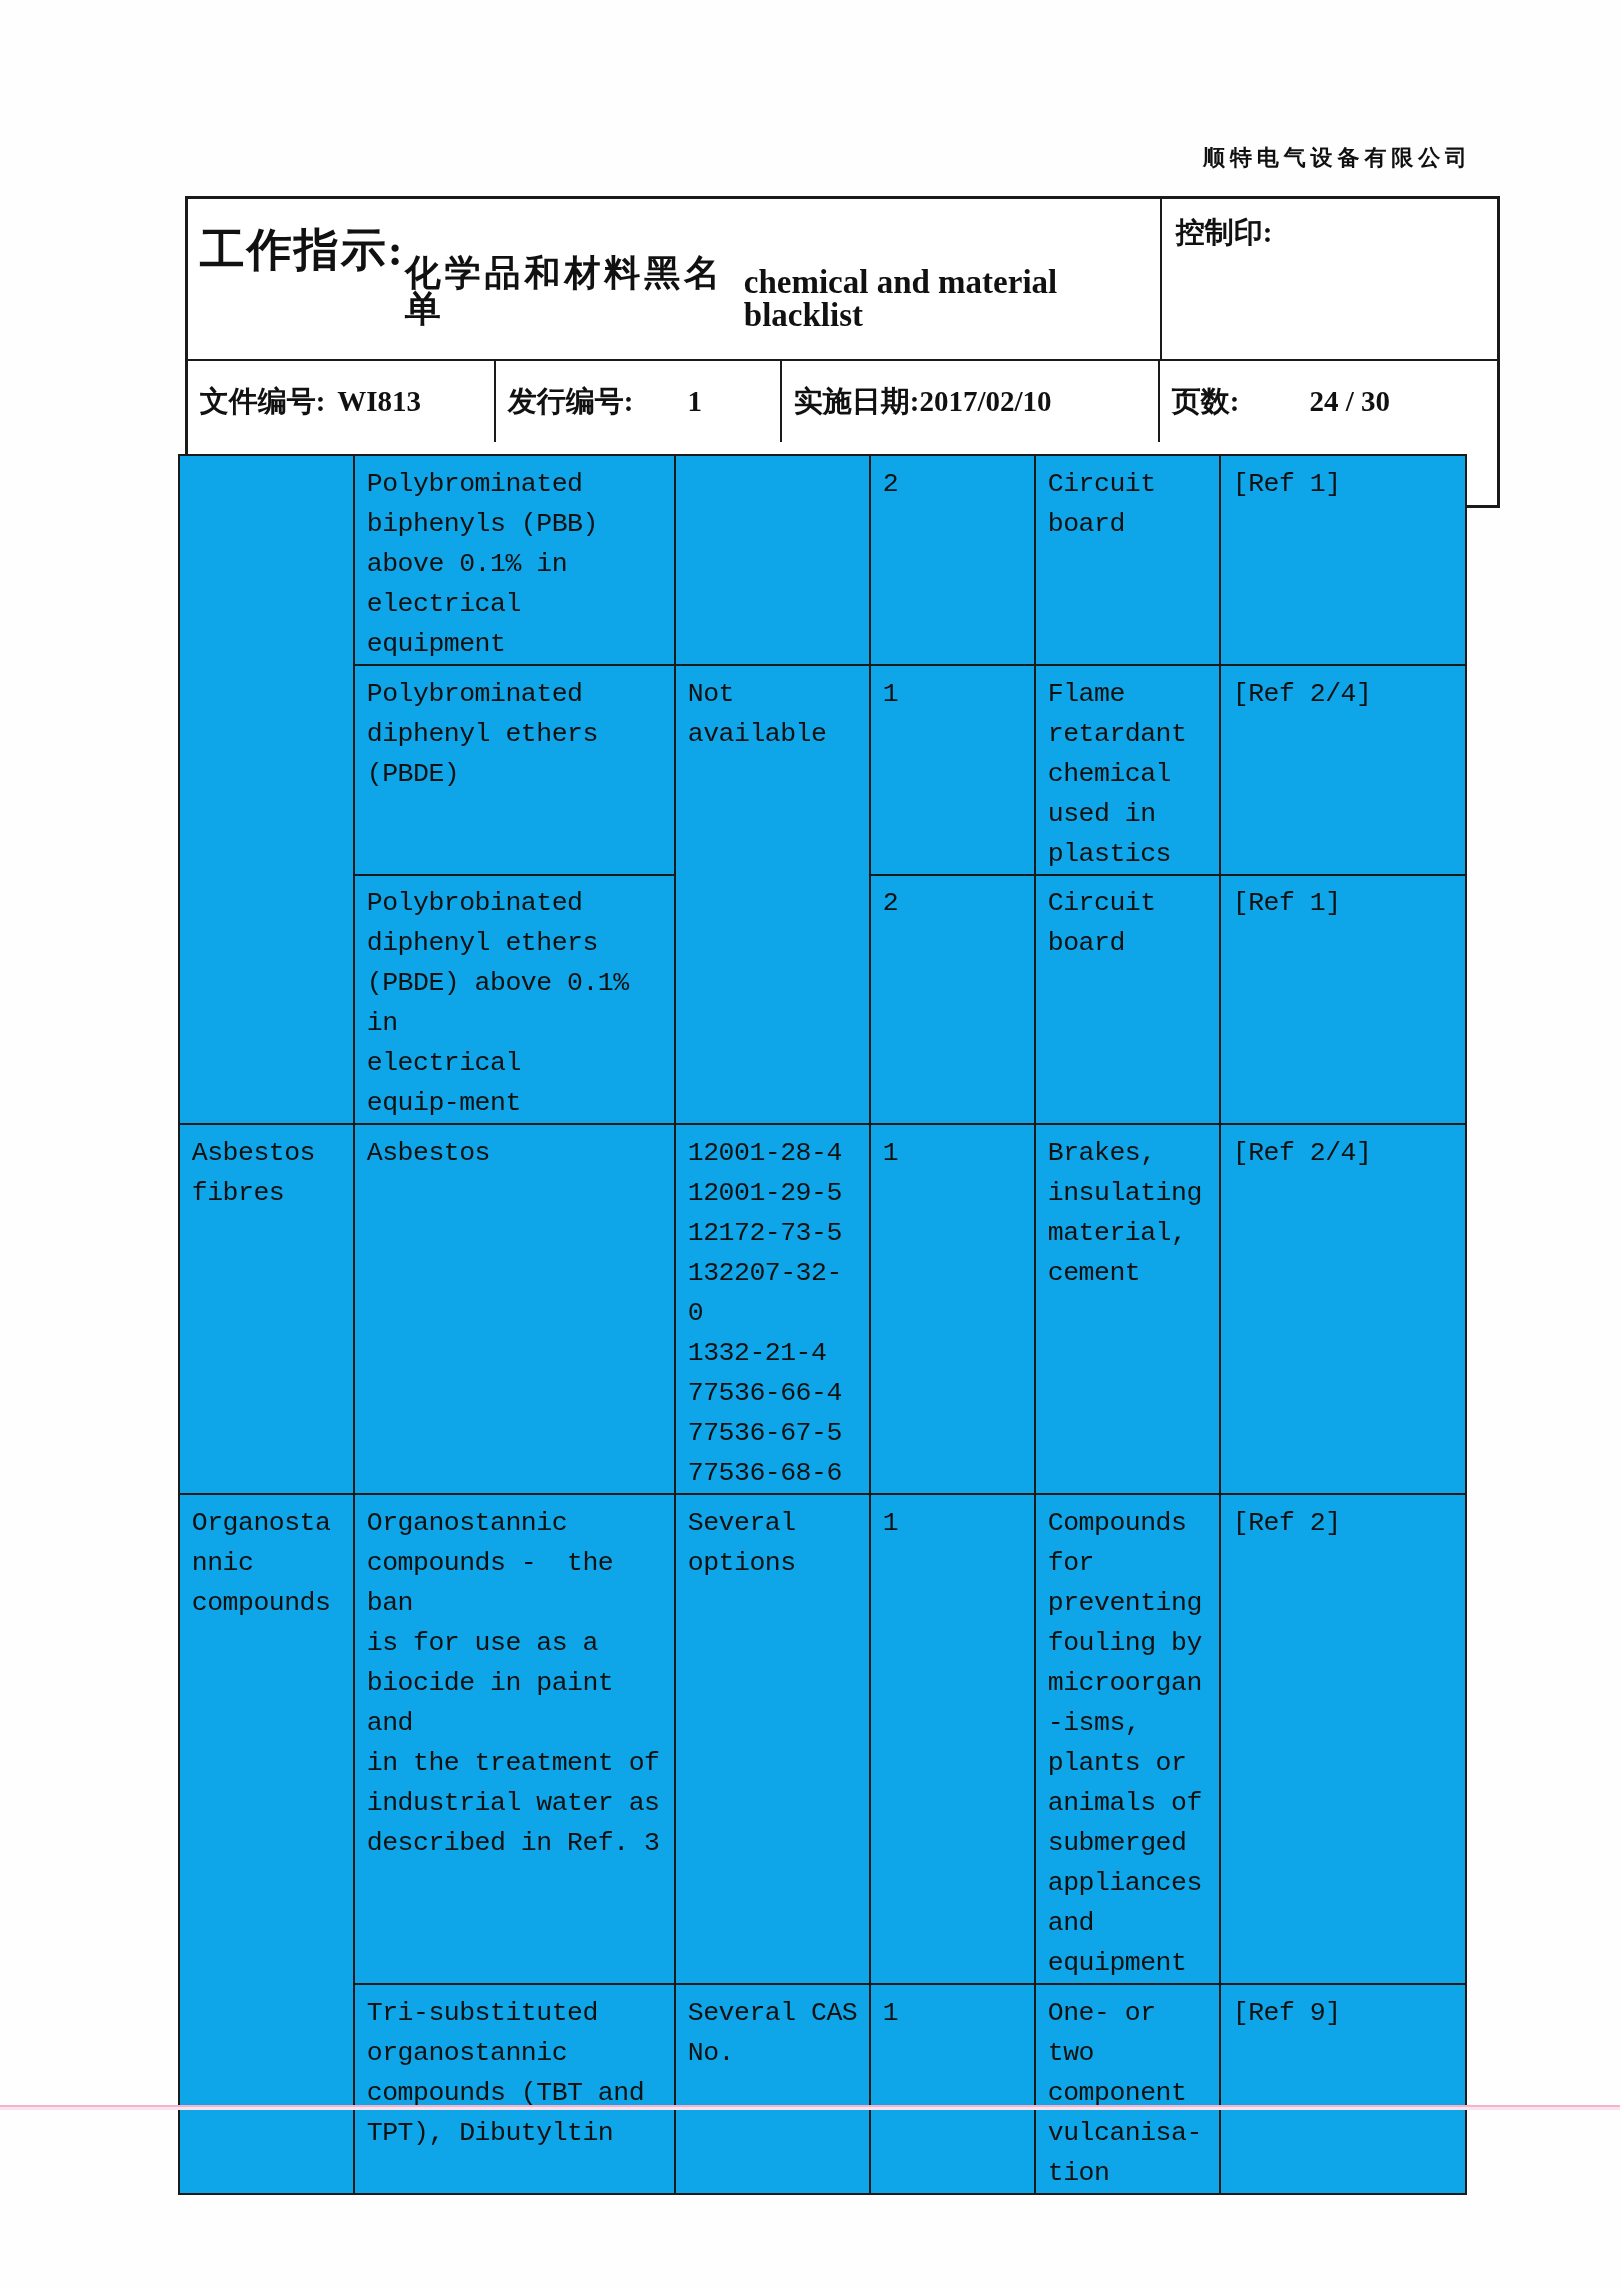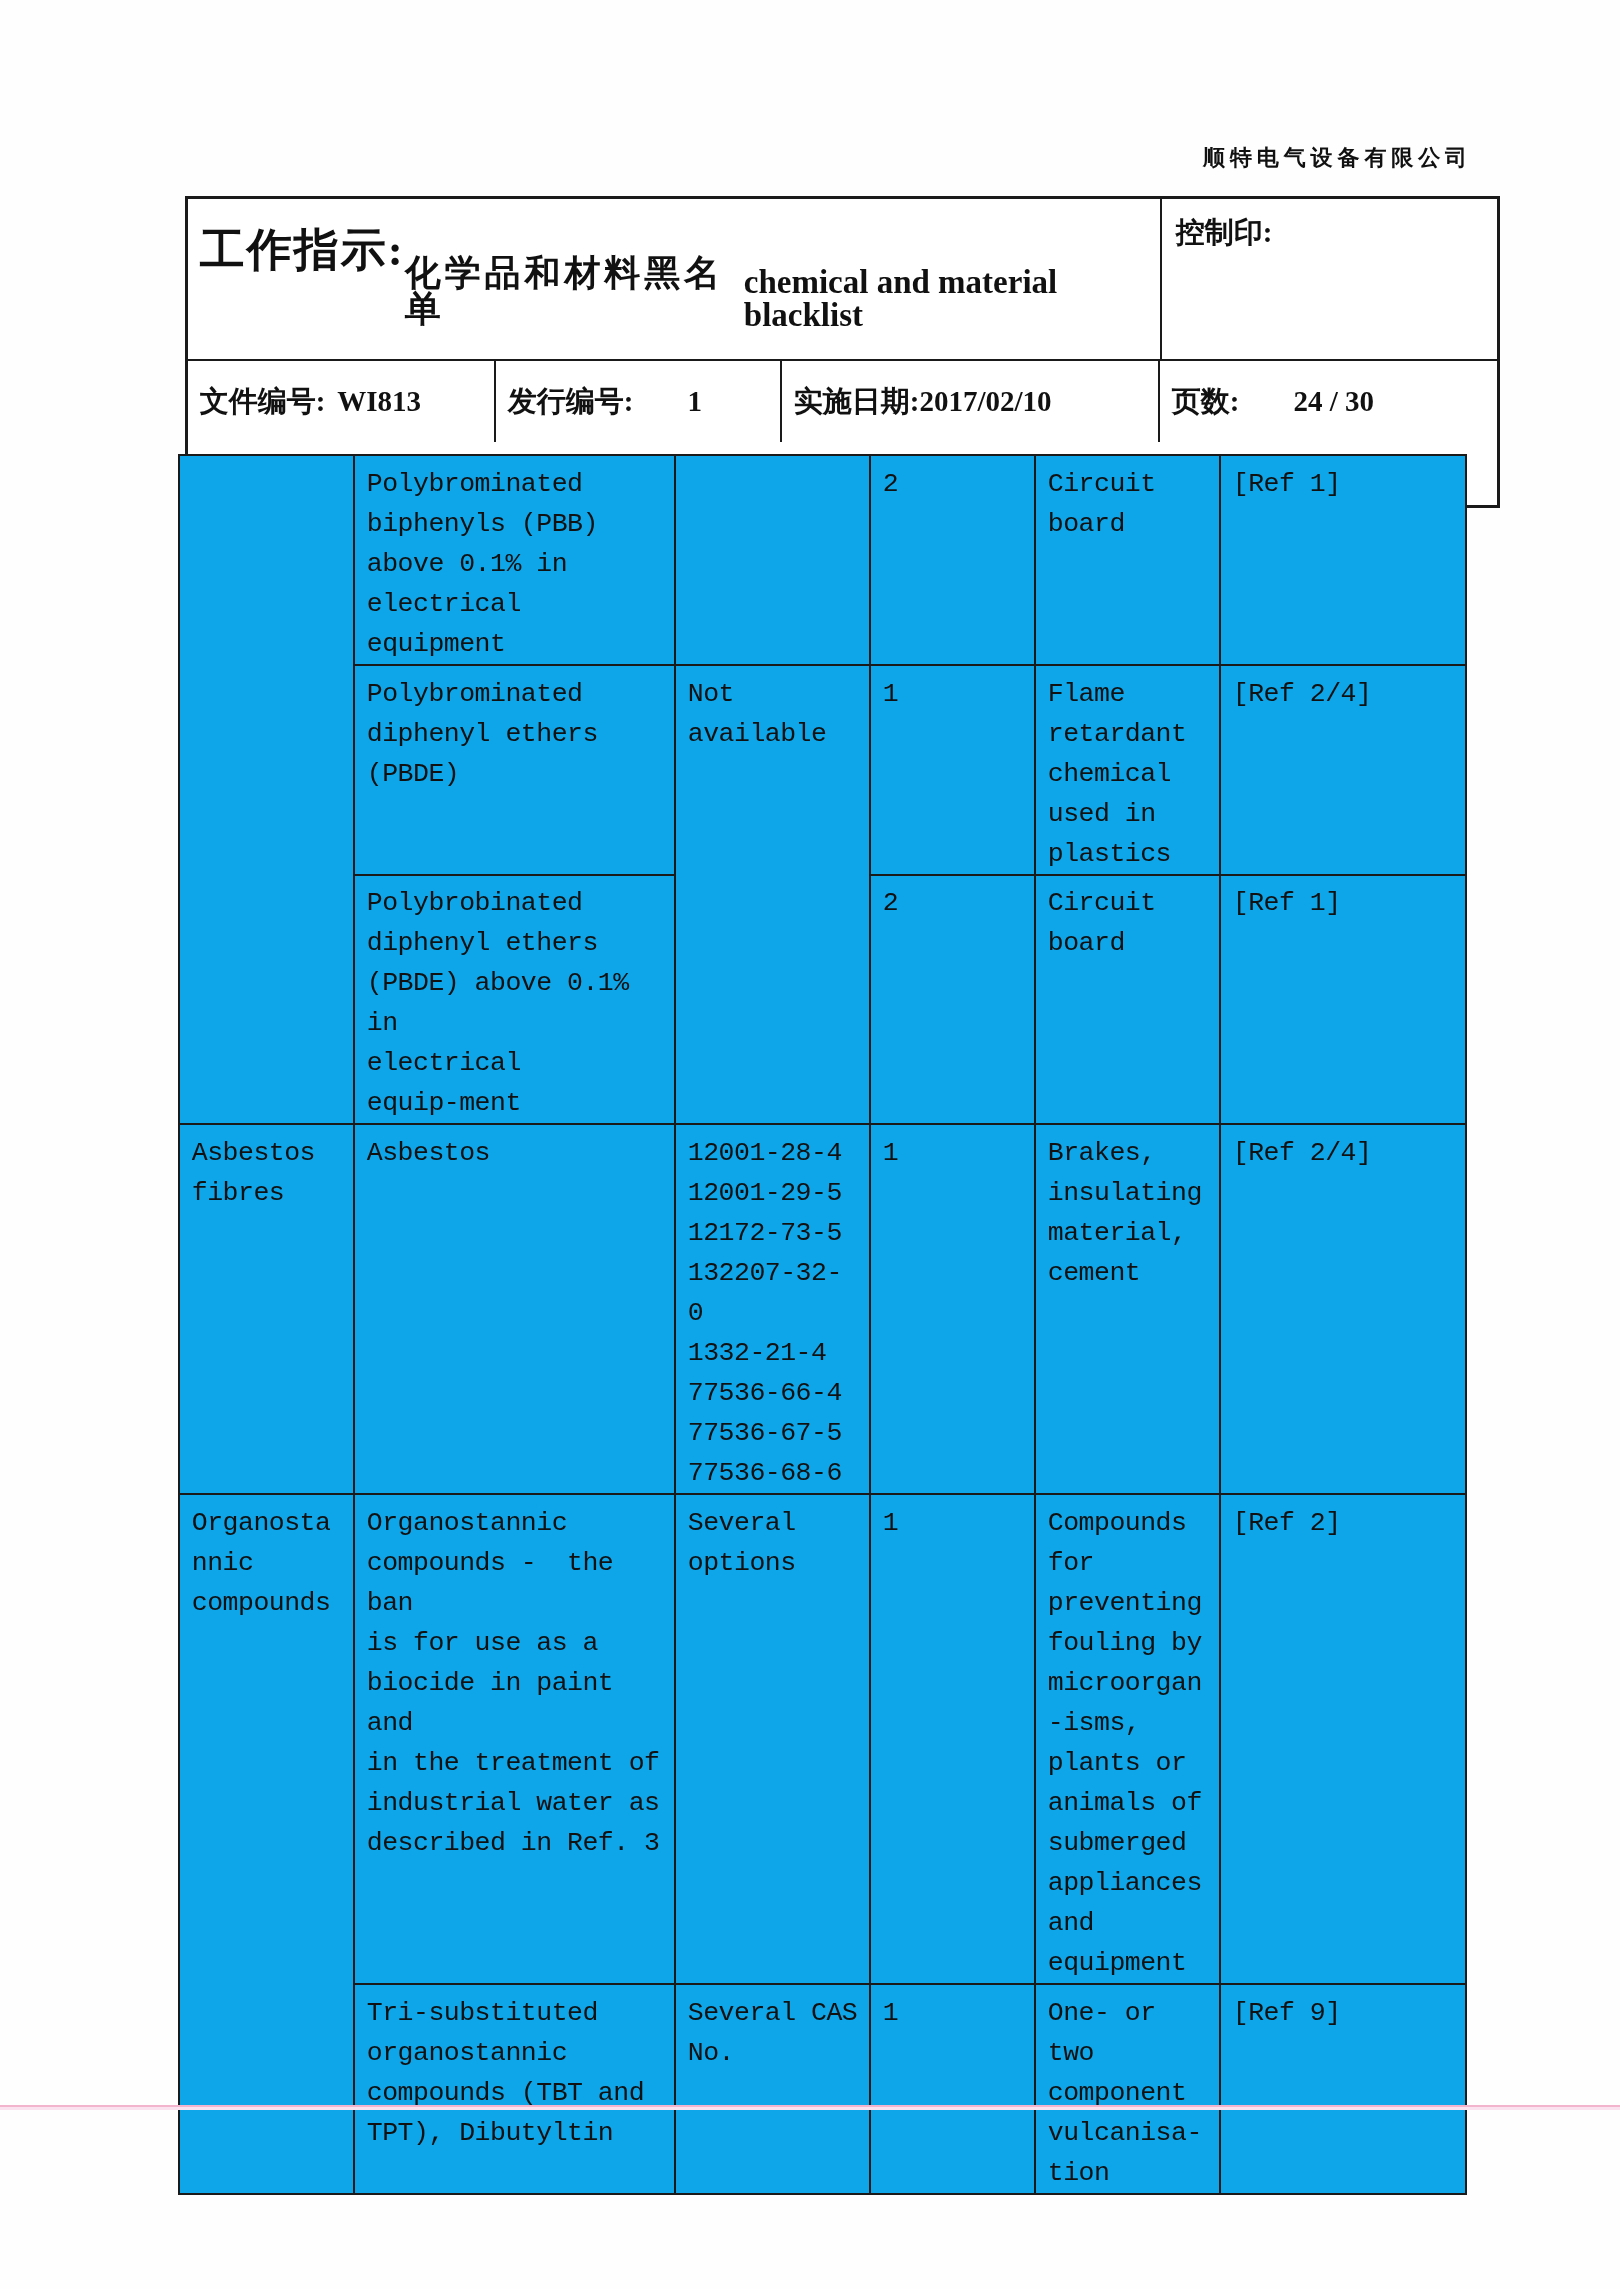--- a/index.html
+++ b/index.html
@@ -89,21 +89,21 @@
     align-items: center;
     padding-left: 11.8px;
     font-weight: bold;
     font-size: 29px;
     white-space: nowrap;
   }
   .info-cell:last-child { border-right: none; }
   .w-doc   { width: 308px; }
   .w-issue { width: 286px; }
   .w-date  { width: 378px; }
-  .w-pages { flex: 1; }
+  .w-pages { flex: 1; gap: 16px; }
   .gap-sm { margin-left: 11.8px; }
   .gap-lg { margin-left: 54px; }
   .gap-0  { margin-left: 0; }
 
   
   .main-table-wrap { position: absolute; left: 178px; top: 454px; }
   table.main {
     border-collapse: collapse;
     table-layout: fixed;
     width: 1288px;

